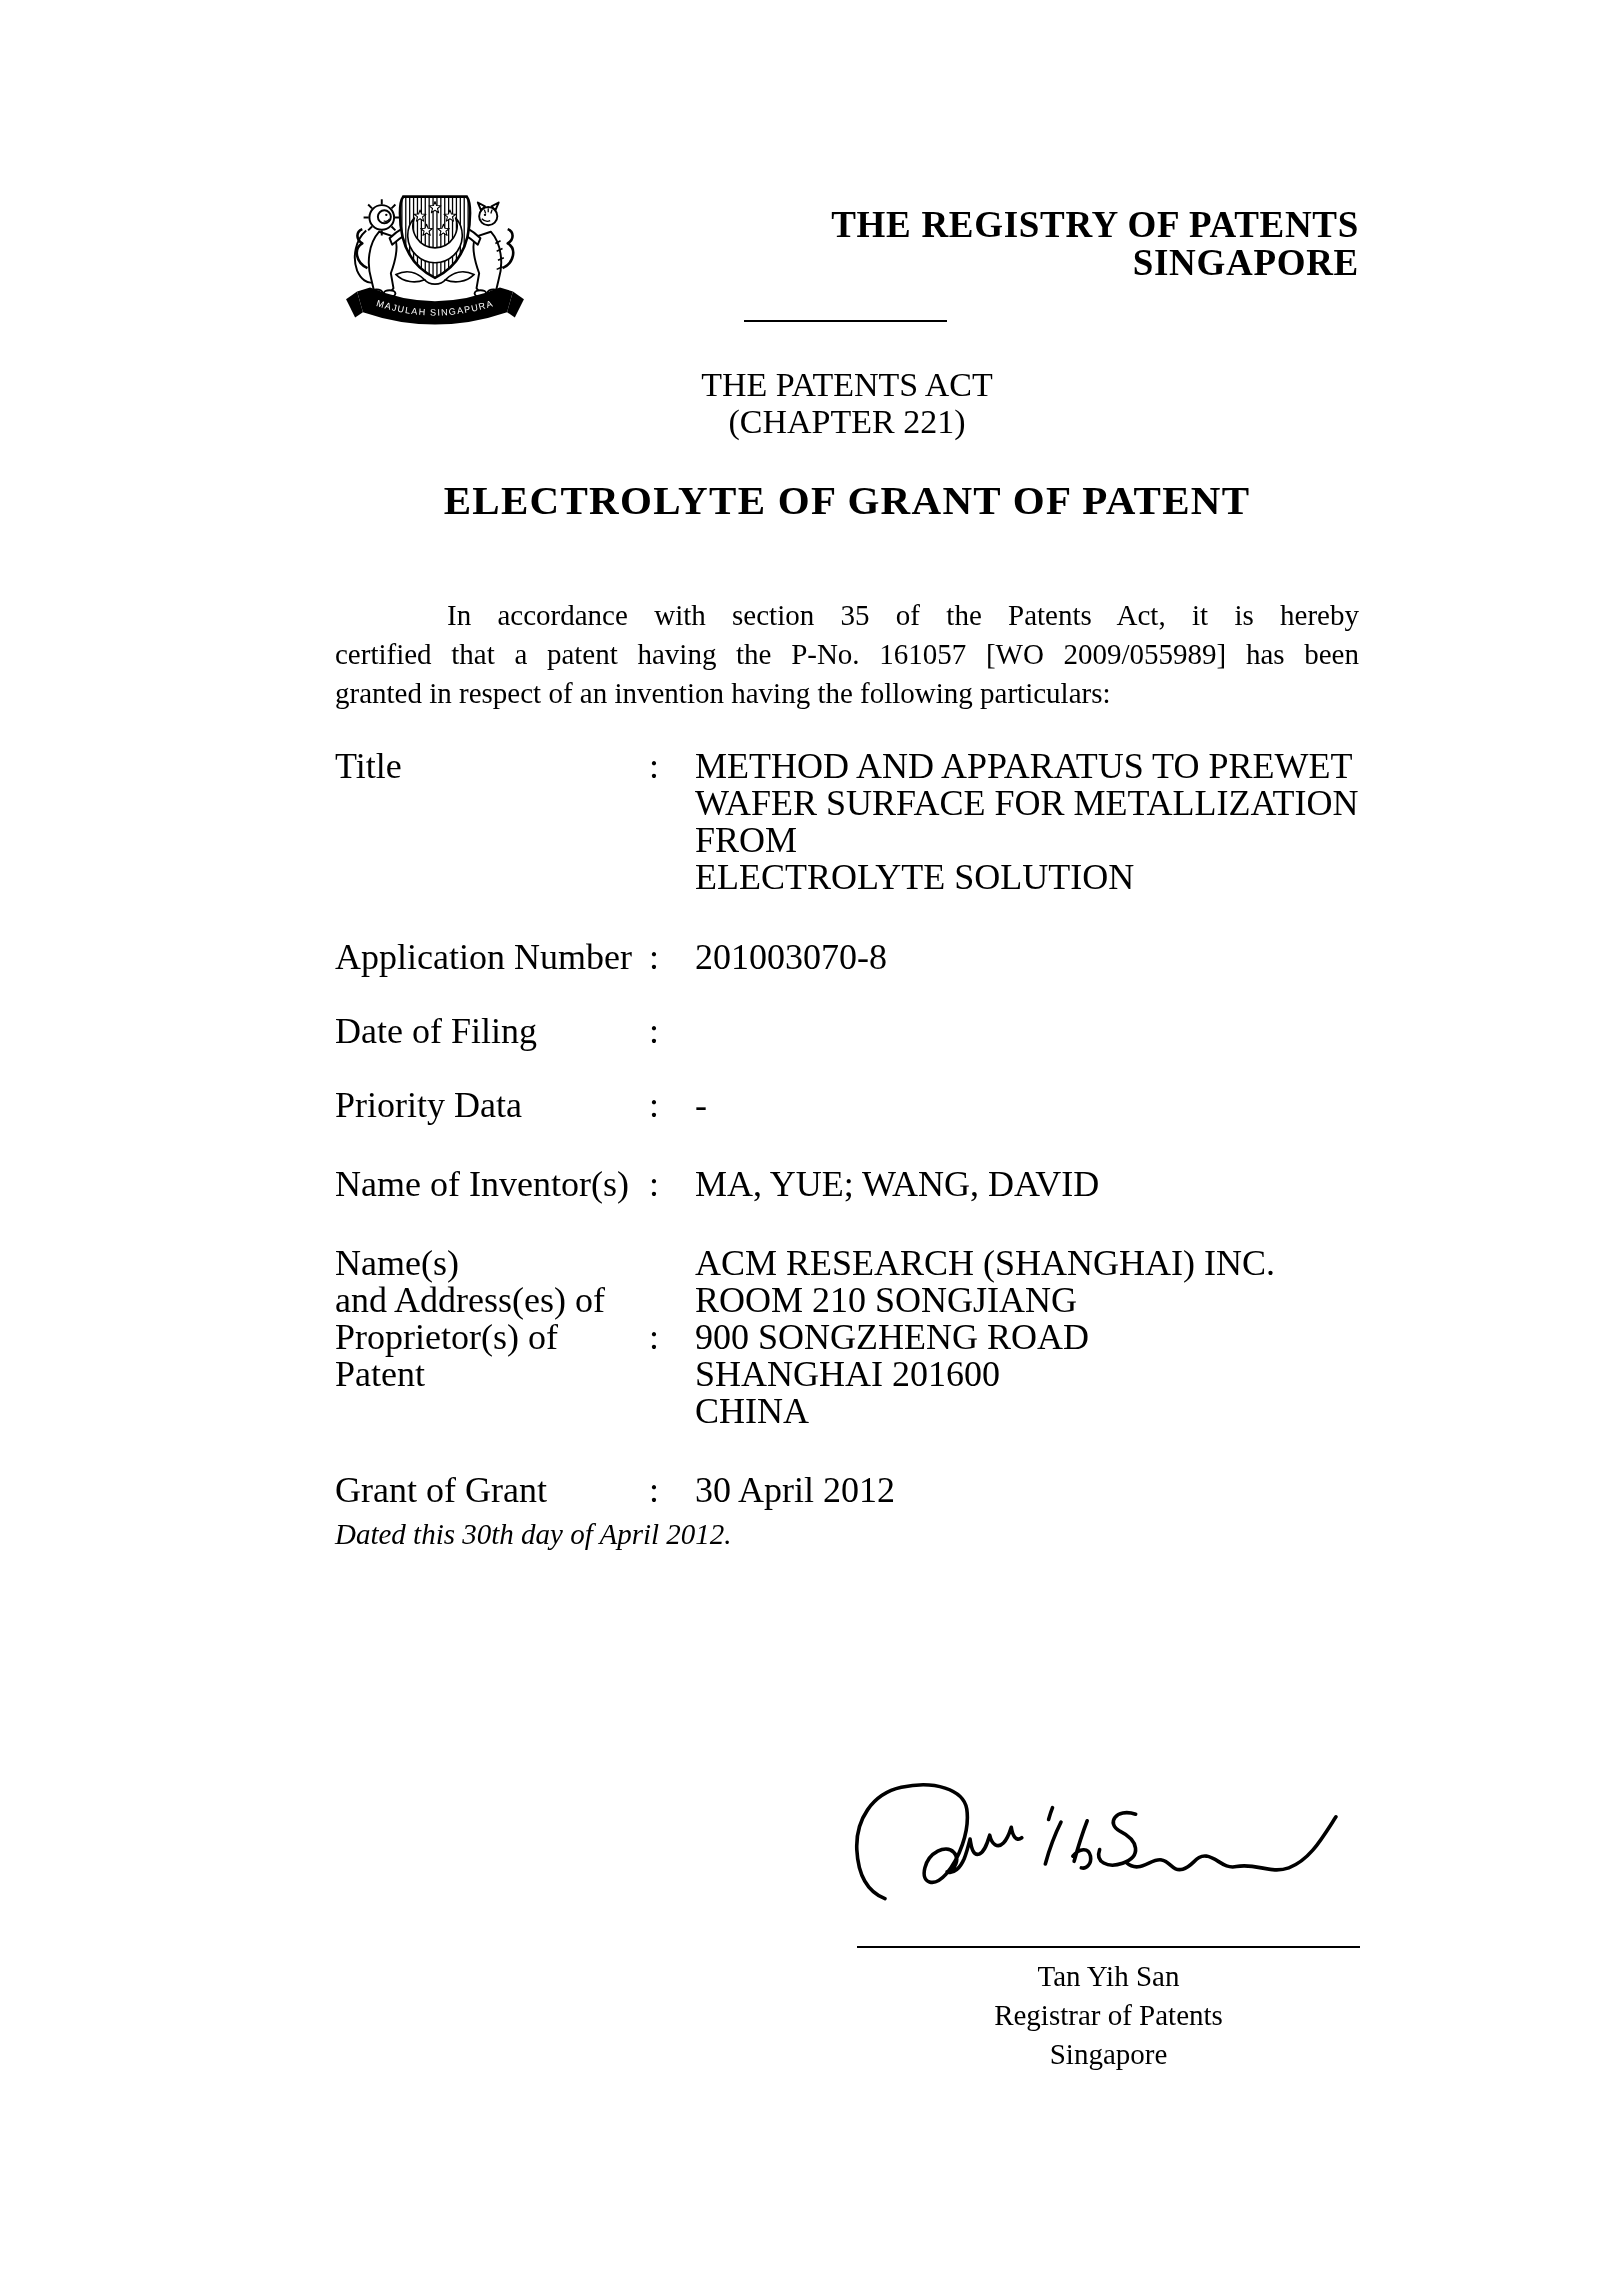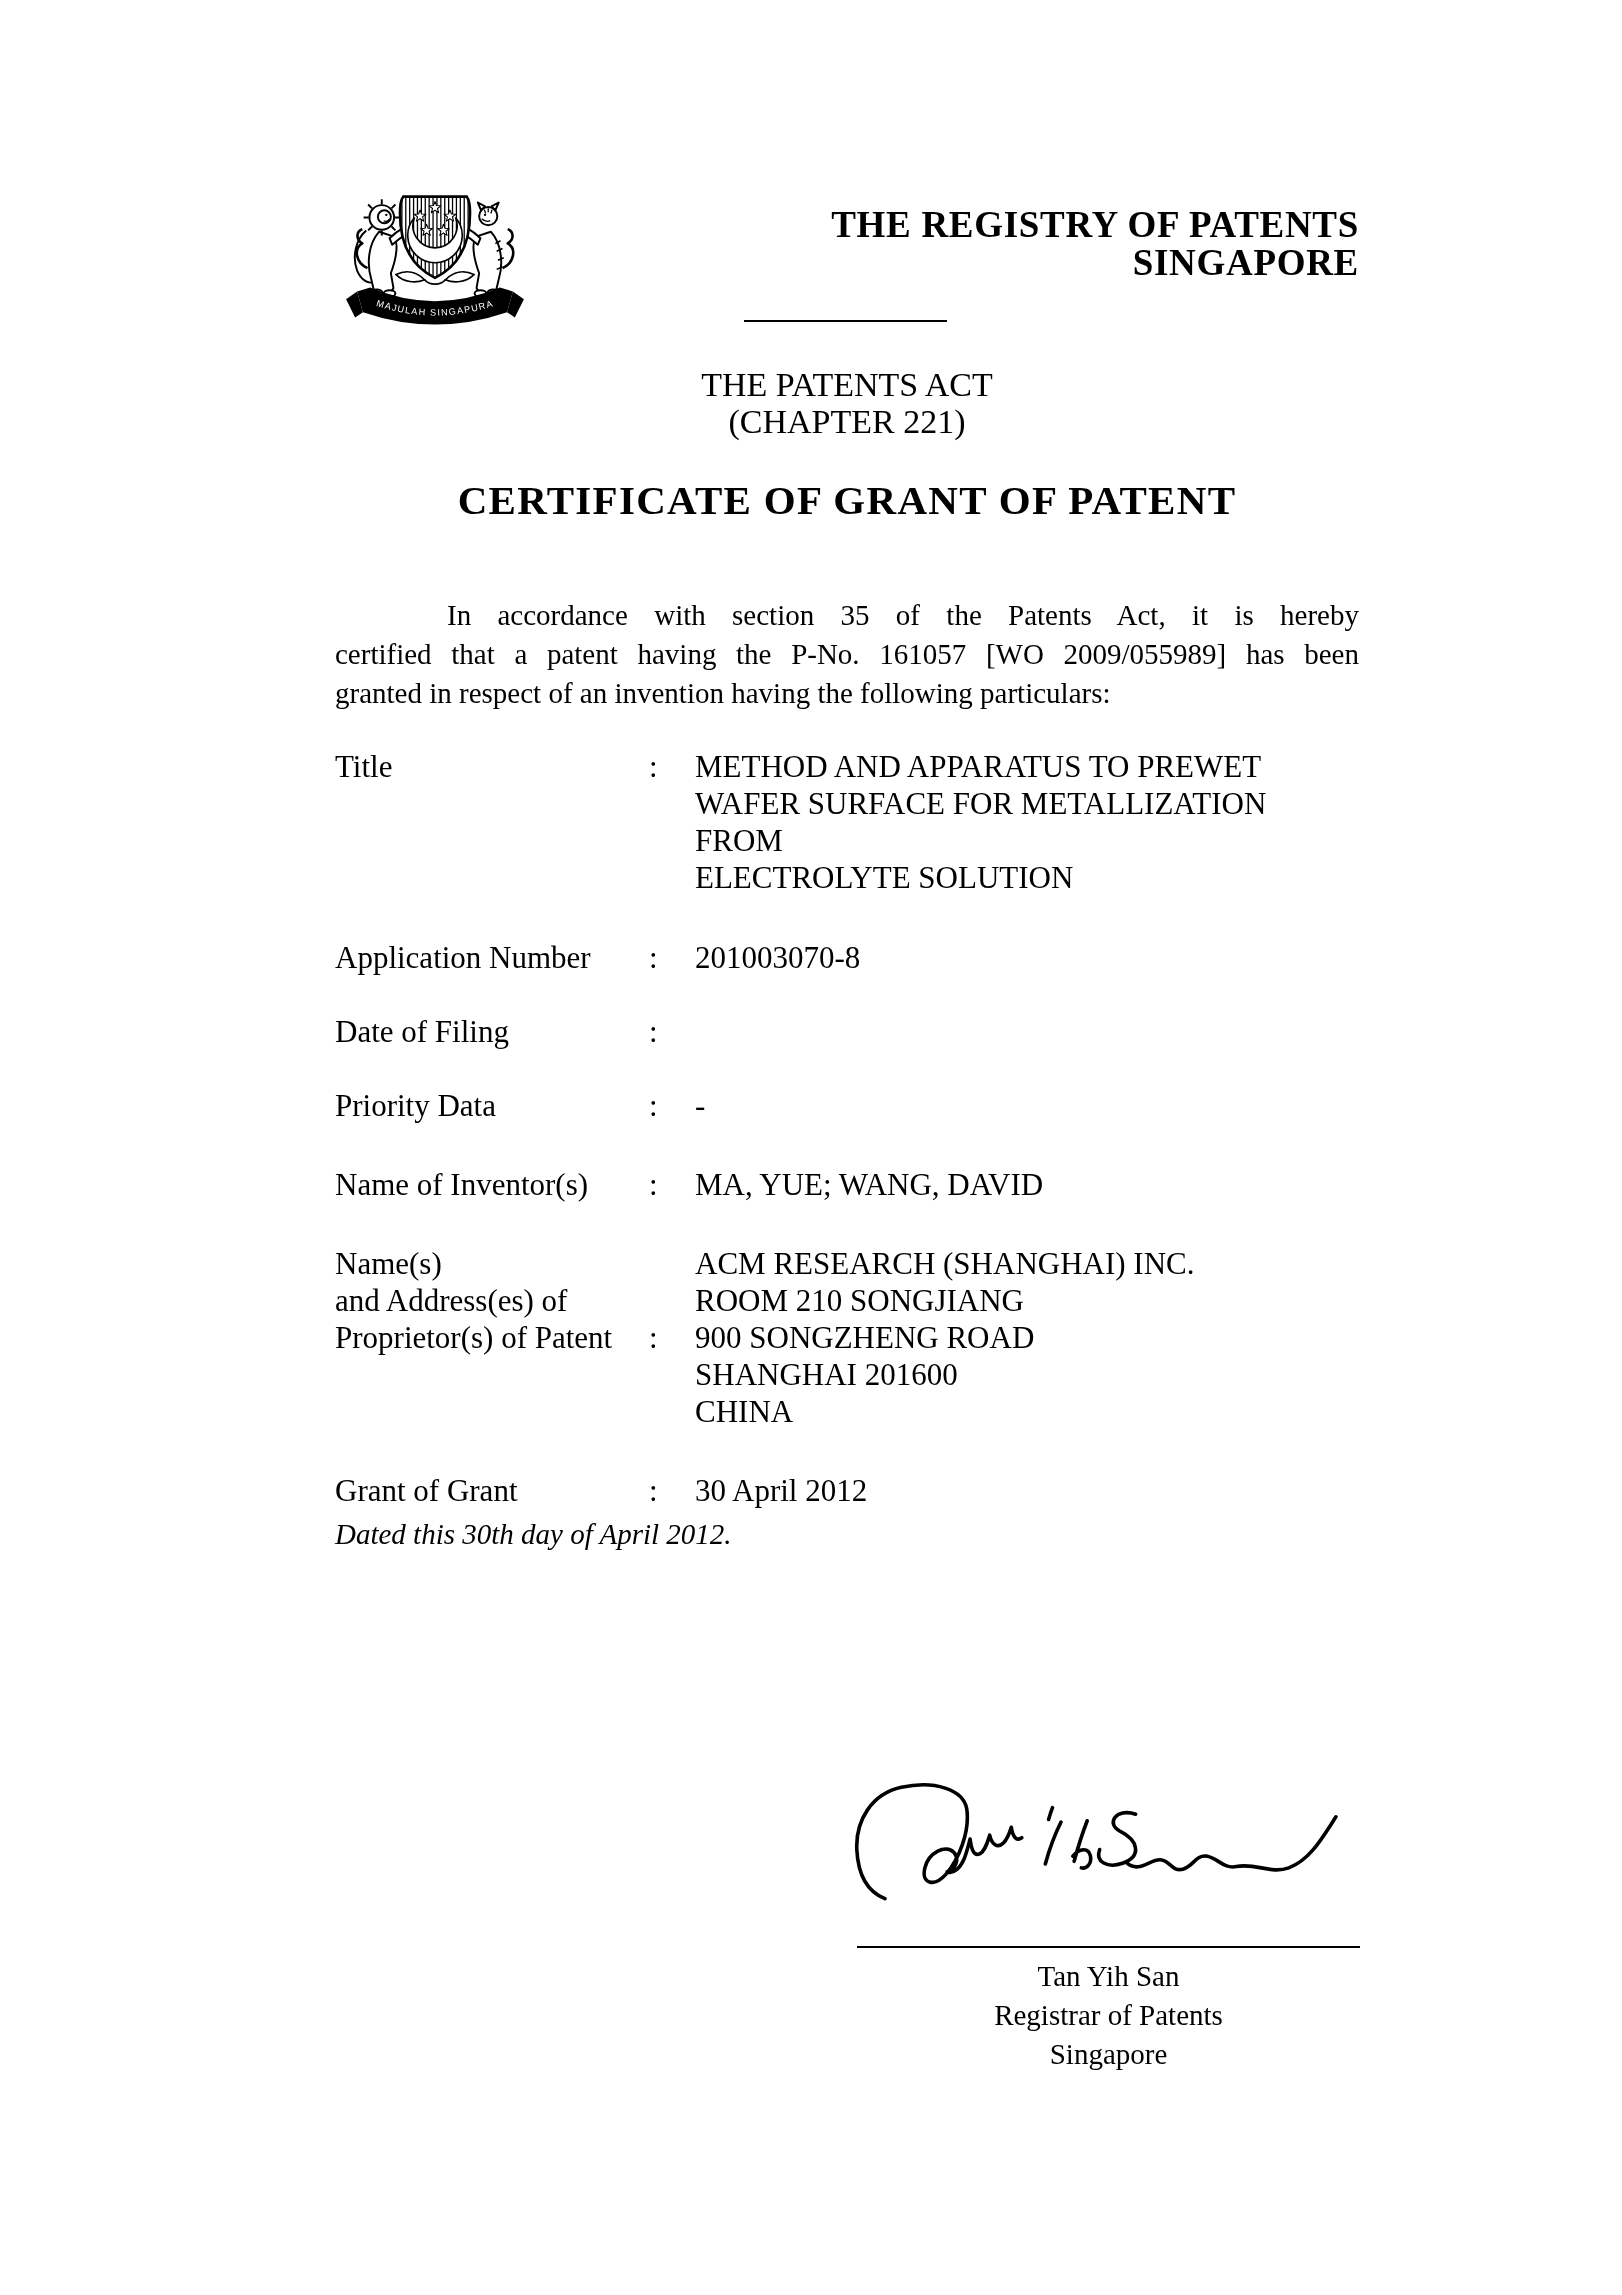--- a/index.html
+++ b/index.html
@@ -39,21 +39,21 @@
   
   .intro {
     left: 335px; top: 596px; width: 1024px;
     font-size: 29px; line-height: 39px;
   }
   .intro-line { text-align: justify; text-align-last: justify; }
   .intro-line.first { text-indent: 112px; }
   .intro-line.last { text-align-last: left; }
 
   
-  .details { left: 335px; top: 748px; width: 1024px; font-size: 31px; line-height: 37px; }
+  .details { left: 335px; top: 748px; width: 1024px; font-size: 36px; line-height: 37px; }
   .d-row { display: grid; grid-template-columns: 314px 46px 664px; }
   .d-row.mb-a { margin-bottom: 43px; }
   .d-row.mb-b { margin-bottom: 37px; }
   .d-row.mb-c { margin-bottom: 42px; }
   .d-colon { text-align: left; }
   .d-row.proprietor .d-colon { padding-top: 74px; }
 
   .dated-line {
     left: 335px; top: 1515px; width: 1024px;
     text-align: left; font-size: 29px; line-height: 39px; font-style: italic;
@@ -150,21 +150,21 @@
     <div>SINGAPORE</div>
   </div>
 
   <div class="abs header-rule"></div>
 
   <div class="abs act-block">
     <div>THE PATENTS ACT</div>
     <div>(CHAPTER 221)</div>
   </div>
 
-  <div class="abs cert-title">CERTIFICATE OF GRANT OF PATENT</div>
+  <div class="abs cert-title">ELECTROLYTE OF GRANT OF PATENT</div>
 
   <div class="abs intro">
     <div class="intro-line first">In accordance with section 35 of the Patents Act, it is hereby</div>
     <div class="intro-line">certified that a patent having the P-No. 161057 [WO 2009/055989] has been</div>
     <div class="intro-line last">granted in respect of an invention having the following particulars:</div>
   </div>
 
   <div class="abs details">
 
     <div class="d-row mb-a">

